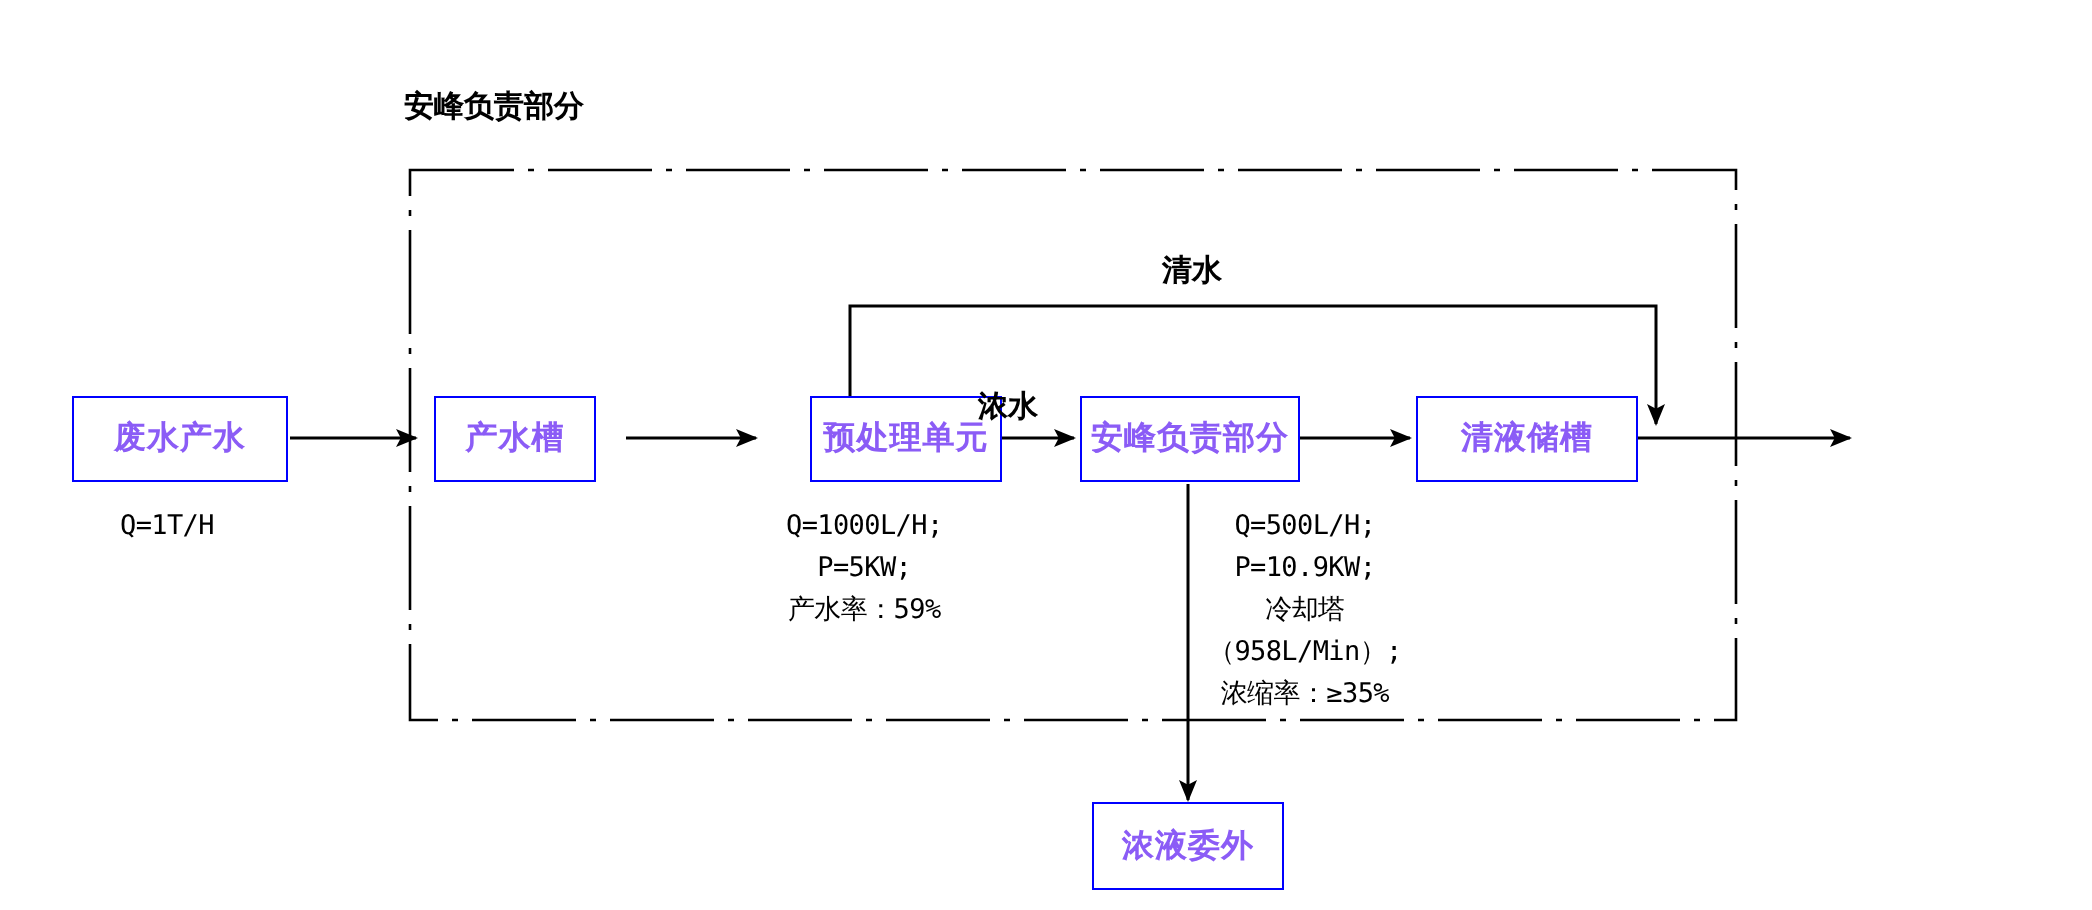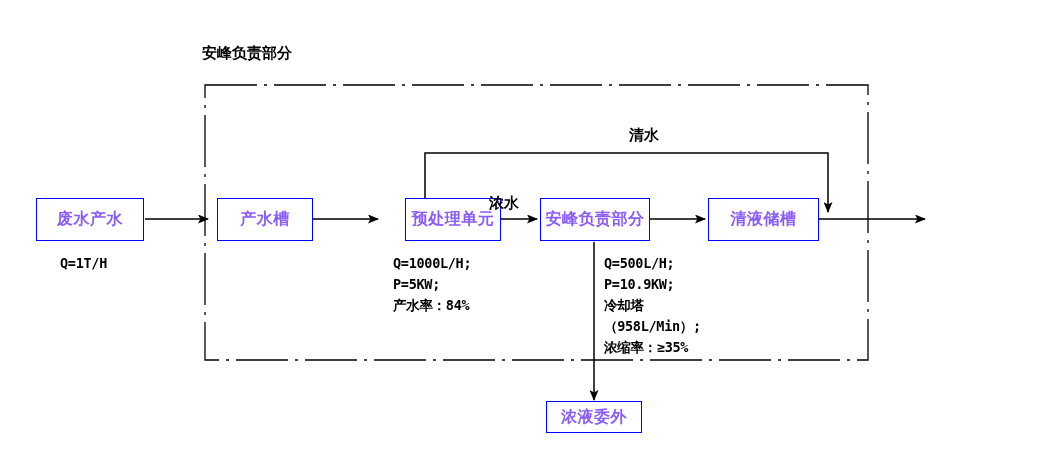--- a/index.html
+++ b/index.html
@@ -34,26 +34,27 @@
     justify-content: center;
     color: #8b5cf6;
     font-weight: bold;
     font-size: 16px;
     letter-spacing: 0.5px;
     white-space: nowrap;
   }
   .spec {
     position: absolute;
     color: #000000;
-    font-weight: bold;
+    font-weight: normal;
     font-size: 13.5px;
     font-family: "DejaVu Sans Mono", "Liberation Mono", monospace;
     line-height: 1.55;
     white-space: pre;
     letter-spacing: -0.3px;
+    text-align: center;
   }
   .edge-label {
     position: absolute;
     color: #000000;
     font-weight: bold;
     font-size: 15px;
     white-space: nowrap;
   }
   .terminal {
     position: absolute;
@@ -99,50 +100,50 @@
 
     <line x1="594" y1="242" x2="594" y2="400" stroke="#000000" stroke-width="1.5" marker-end="url(#arrow)"></line>
   </svg>
 
   <div class="boundary-title" style="left:202px; top:44px;">安峰负责部分</div>
 
   <div class="node" style="left:36px; top:198px; width:108px; height:43px;">
     <span>废水产水</span>
   </div>
 
-  <div class="node" style="left:217px; top:198px; width:96px; height:43px;">
+  <div class="node" style="left:217px; top:198px; width:81px; height:43px;">
     <span>产水槽</span>
   </div>
 
   <div class="node" style="left:381px; top:198px; width:96px; height:43px;margin-left:24px;">
     <span>预处理单元</span>
   </div>
 
   <div class="node" style="left:540px; top:198px; width:110px; height:43px;">
     <span>安峰负责部分</span>
   </div>
 
   <div class="node" style="left:708px; top:198px; width:111px; height:43px;">
     <span>清液储槽</span>
   </div>
 
-  <div class="node" style="left:546px; top:401px; width:96px; height:32px;">
+  <div class="node" style="left:546px; top:401px; width:96px; height:44px;">
     <span>浓液委外</span>
   </div>
 
-  <div class="edge-label" style="left:629px; top:126px;">清水</div>
+  <div class="edge-label" style="left:581px; top:126px;">清水</div>
 
   <div class="edge-label" style="left:489px; top:194px;">浓水</div>
 
 
   <div class="spec" style="left:60px; top:253px;">Q=1T/H</div>
 
   <div class="spec" style="left:393px; top:253px;">Q=1000L/H;
 P=5KW;
-产水率：84%</div>
+产水率：59%</div>
 
   <div class="spec" style="left:604px; top:253px;">Q=500L/H;
 P=10.9KW;
 冷却塔
 （958L/Min）;
 浓缩率：≥35%</div>
 
 </div>
 
 </body></html>

